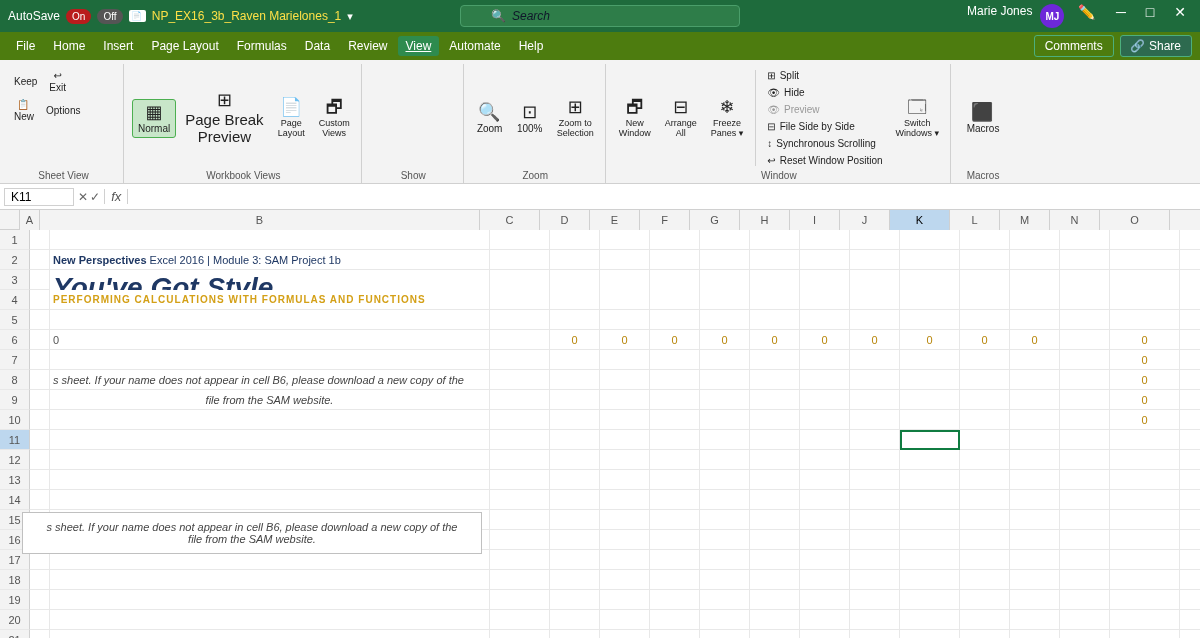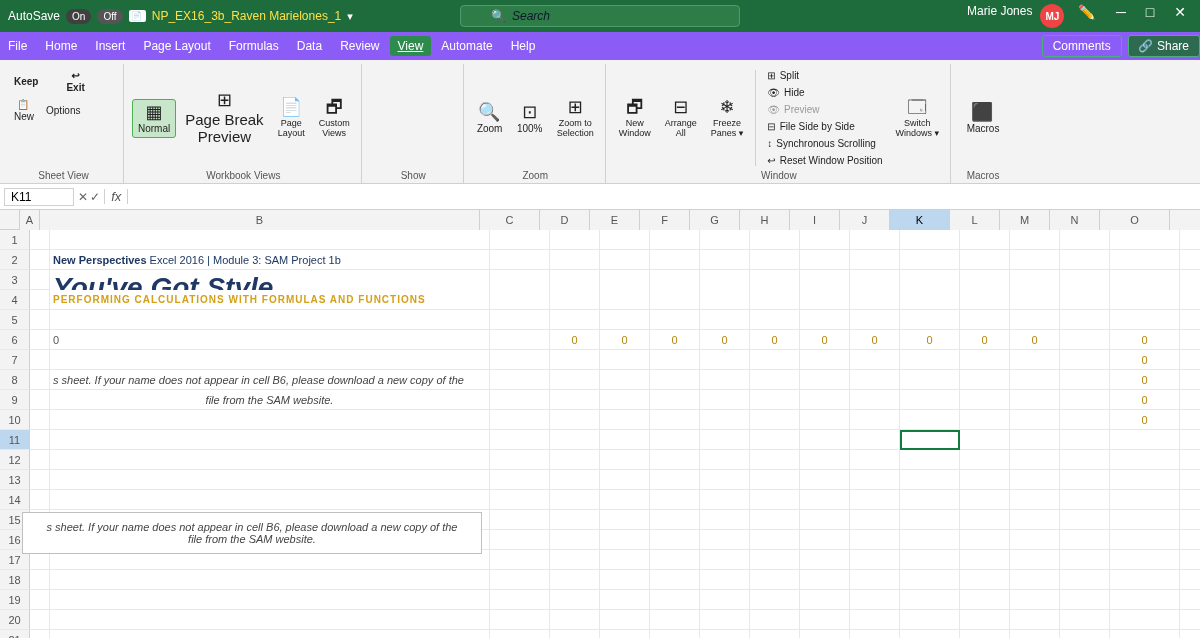--- a/index.html
+++ b/index.html
@@ -10,34 +10,34 @@
       background: #1e6b3c;
       height: 32px;
       display: flex;
       align-items: center;
       padding: 0 8px;
       color: white;
     }
     #title-bar .left { display: flex; align-items: center; gap: 6px; flex: 1; }
     #title-bar .center { flex: 1; display: flex; justify-content: center; }
     #title-bar .right { flex: 1; display: flex; align-items: flex-start; justify-content: flex-end; gap: 8px; }
-    .toggle { background: #404040; border-radius: 10px; padding: 2px 6px; font-size: 10px; color: white; }
+    .toggle { background: #b91c1c; border-radius: 10px; padding: 2px 6px; font-size: 10px; color: white; }
     .file-icon { background: #fff; color: #1e6b3c; font-size: 9px; padding: 1px 3px; border-radius: 2px; }
     .search-bar { background: #2e7d49; border: 1px solid #4a9e6a; border-radius: 4px; padding: 3px 30px; color: #cde8d5; font-size: 12px; width: 280px; display: flex; align-items: center; gap: 6px; }
     .search-bar span { color: #a0c8b0; }
-    .avatar { background: #ef4444; border-radius: 50%; width: 24px; height: 24px; display: flex; align-items: center; justify-content: center; font-size: 10px; font-weight: bold; }
+    .avatar { background: #6d28d9; border-radius: 50%; width: 24px; height: 24px; display: flex; align-items: center; justify-content: center; font-size: 10px; font-weight: bold; }
     .win-btn { background: none; border: none; color: white; font-size: 14px; cursor: pointer; padding: 0 6px; }
 
     
     #menu-bar {
-      background: #8b5cf6;
+      background: #4d7c0f;
       height: 28px;
       display: flex;
       align-items: center;
-      padding: 0 0;
+      padding: 0 8px;
       gap: 2px;
     }
     .menu-item { color: white; font-size: 12px; padding: 3px 8px; border-radius: 3px; cursor: pointer; }
     .menu-share { background: #2d6a4f; border: 1px solid #4caf7d; border-radius: 3px; padding: 3px 10px; color: white; font-size: 12px; cursor: pointer; }
     .menu-comments { background: none; border: 1px solid #4caf7d; border-radius: 3px; padding: 3px 10px; color: white; font-size: 12px; cursor: pointer; }
     .menu-right { margin-left: auto; display: flex; gap: 6px; }
 
     
     #ribbon {
       background: #f3f3f3;
@@ -255,21 +255,21 @@
       <span>🔗</span>
       <span>Share</span>
     </button>
   </div>
 </div>
 
 <div id="ribbon">
 
   <div class="ribbon-group" style="min-width:120px;">
     <div class="ribbon-row" style="flex-direction:column; align-items:flex-start; gap:2px; flex:1; width:100%;">
-      <div style="display:flex; gap:20px; align-items:center;font-weight:bold;">
+      <div style="display:flex; gap:4px; align-items:center;">
         <div class="ribbon-btn-small">
           <span>Keep</span>
         </div>
         <div class="ribbon-btn-small">
           <span>↩</span>
           <span>Exit</span>
         </div>
       </div>
       <div style="display:flex; gap:4px; align-items:center;">
         <div class="ribbon-btn-small">

